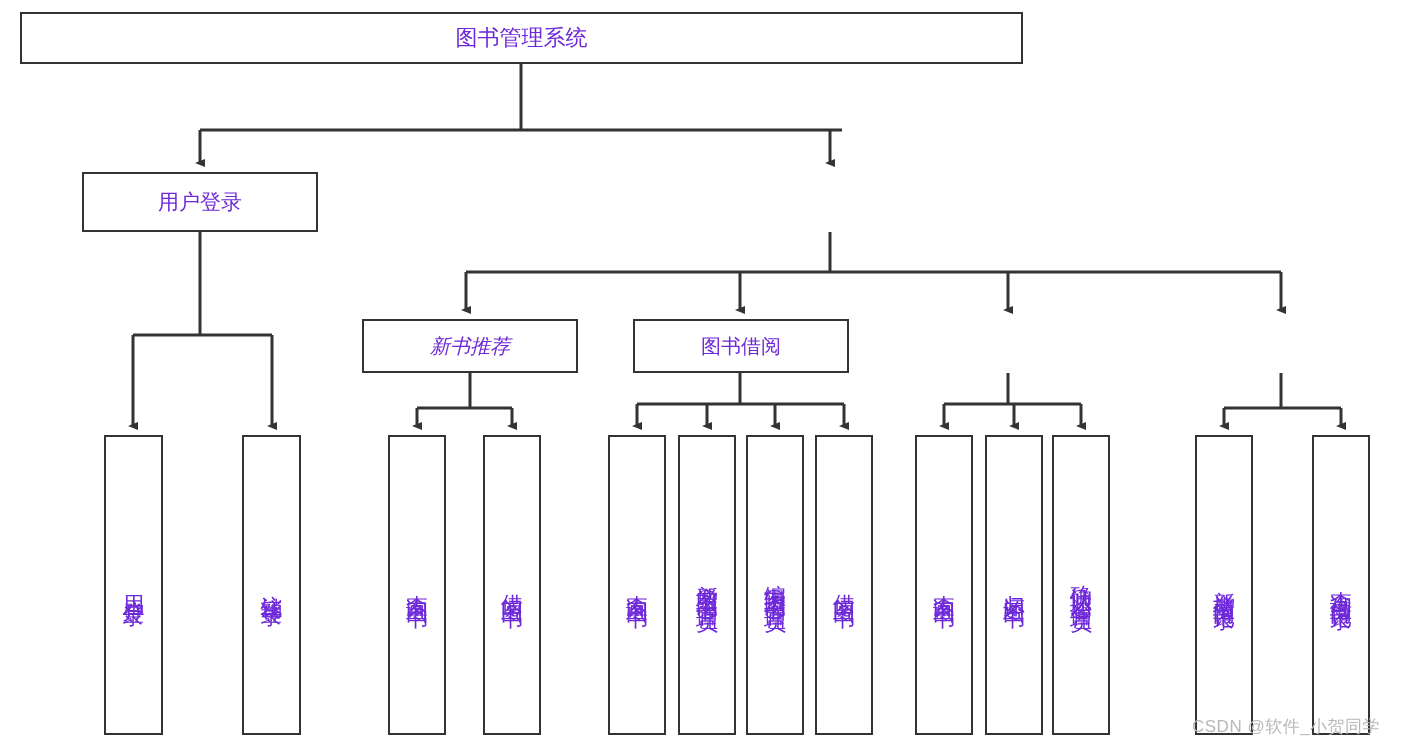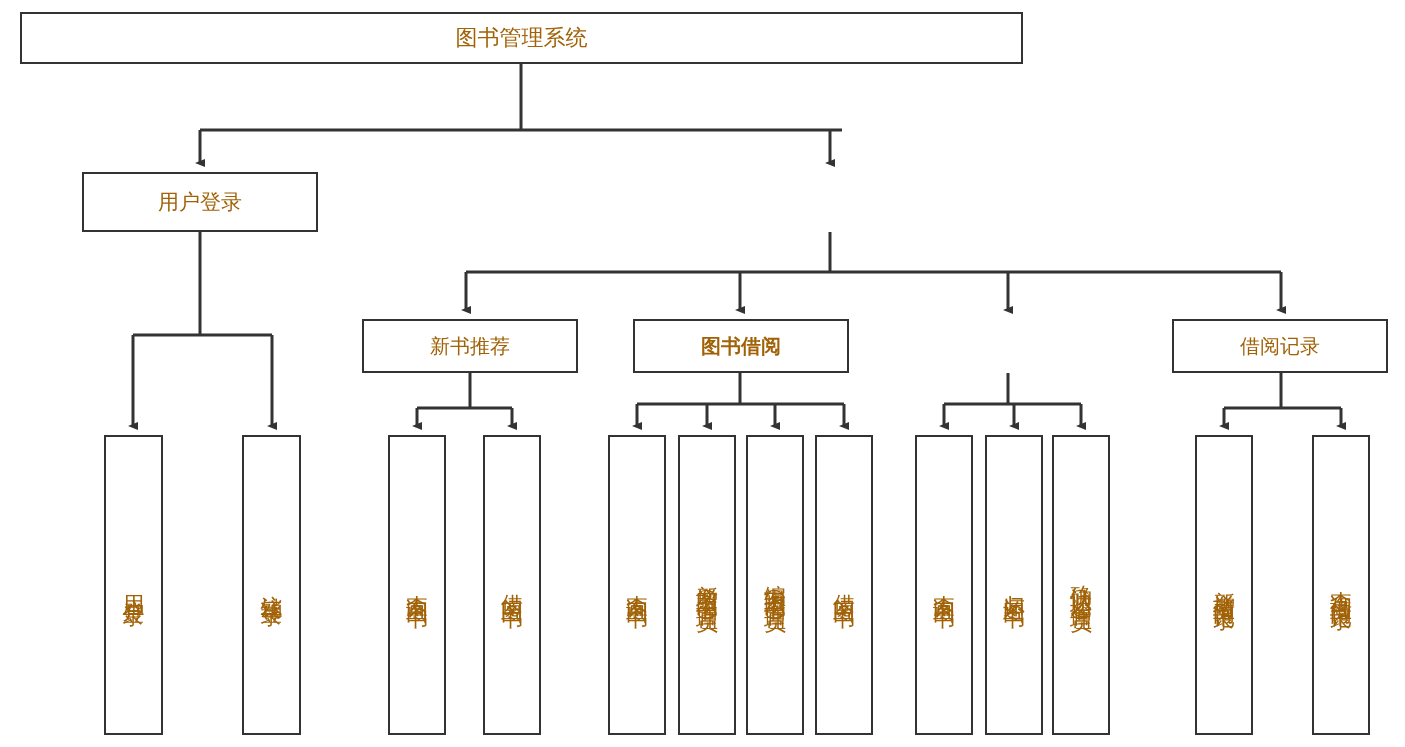--- a/index.html
+++ b/index.html
@@ -26,21 +26,21 @@
     pointer-events: none;
   }
   .node {
     position: absolute;
     box-sizing: border-box;
     border: 2px solid #333333;
     background: #ffffff;
     display: flex;
     align-items: center;
     justify-content: center;
-    color: #a16207;
+    color: #6d28d9;
   }
   .node.root {
     font-size: 22px;
   }
   .node.lvl1 {
     font-size: 21px;
   }
   .node.lvl2 {
     font-size: 20px;
   }
@@ -114,23 +114,22 @@
       <path d="M 1224 408 L 1341 408"></path>
       <path d="M 1224 408 L 1224 426" marker-end="url(#arrow)"></path>
       <path d="M 1341 408 L 1341 426" marker-end="url(#arrow)"></path>
     </g>
   </svg>
 
   <div class="node root" style="left: 20px; top: 12px; width: 1003px; height: 52px;">图书管理系统</div>
 
   <div class="node lvl1" style="left: 82px; top: 172px; width: 236px; height: 60px;">用户登录</div>
 
-  <div class="node lvl2" style="left: 362px; top: 319px; width: 216px; height: 54px;">新书推荐</div>
-  <div class="node lvl2" style="left: 633px; top: 319px; width: 216px; height: 54px; font-weight: bold;">图书借阅</div>
-  <div class="node lvl2" style="left: 1172px; top: 319px; width: 216px; height: 54px;">借阅记录</div>
+  <div class="node lvl2" style="left: 362px; top: 319px; width: 216px; height: 54px; font-style: italic;">新书推荐</div>
+  <div class="node lvl2" style="left: 633px; top: 319px; width: 216px; height: 54px;">图书借阅</div>
 
   <div class="node leaf" style="left: 104px; top: 435px; width: 59px; height: 300px;">
     <span class="vtext">用户登录</span>
   </div>
   <div class="node leaf" style="left: 242px; top: 435px; width: 59px; height: 300px;">
     <span class="vtext">注销登录</span>
   </div>
   <div class="node leaf" style="left: 388px; top: 435px; width: 58px; height: 300px;">
     <span class="vtext">查询图书</span>
   </div>
@@ -158,14 +157,15 @@
   <div class="node leaf" style="left: 1052px; top: 435px; width: 58px; height: 300px;">
     <span class="vtext">确认归还（管理员）</span>
   </div>
   <div class="node leaf" style="left: 1195px; top: 435px; width: 58px; height: 300px;">
     <span class="vtext">新增借阅记录</span>
   </div>
   <div class="node leaf" style="left: 1312px; top: 435px; width: 58px; height: 300px;">
     <span class="vtext">查询借阅记录</span>
   </div>
 
+  <div class="watermark" style="left: 1192px; top: 715px;">CSDN @软件_小贺同学</div>
 
 </div>
 
 </body></html>

